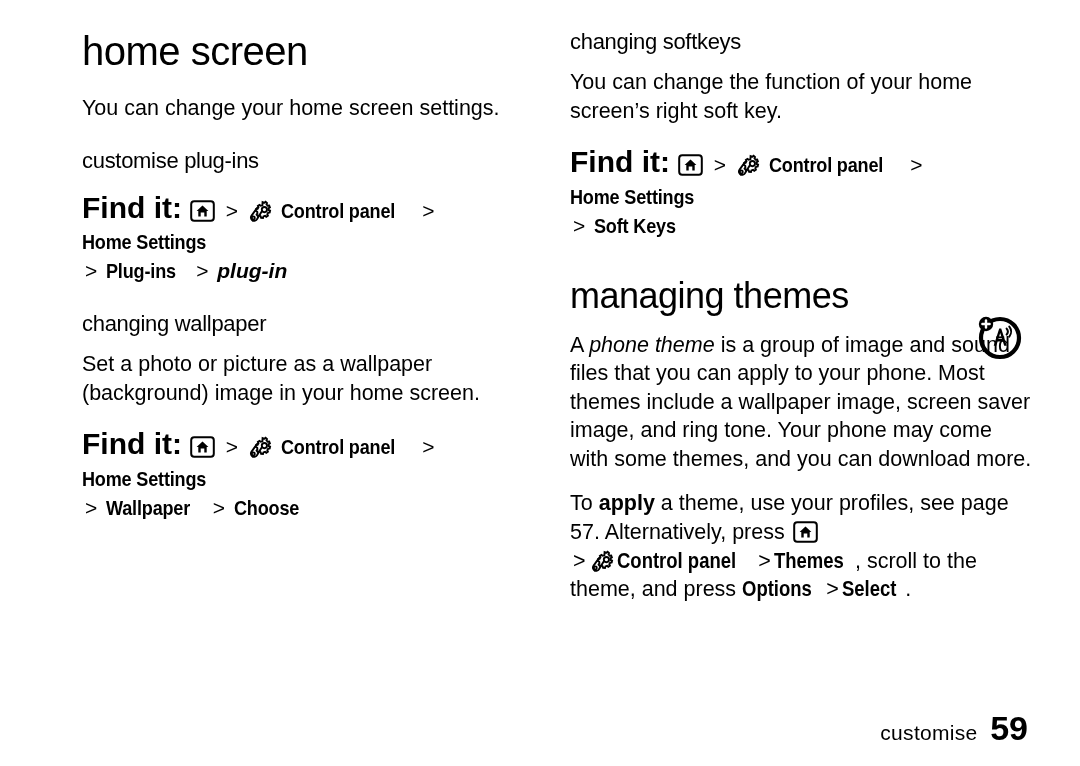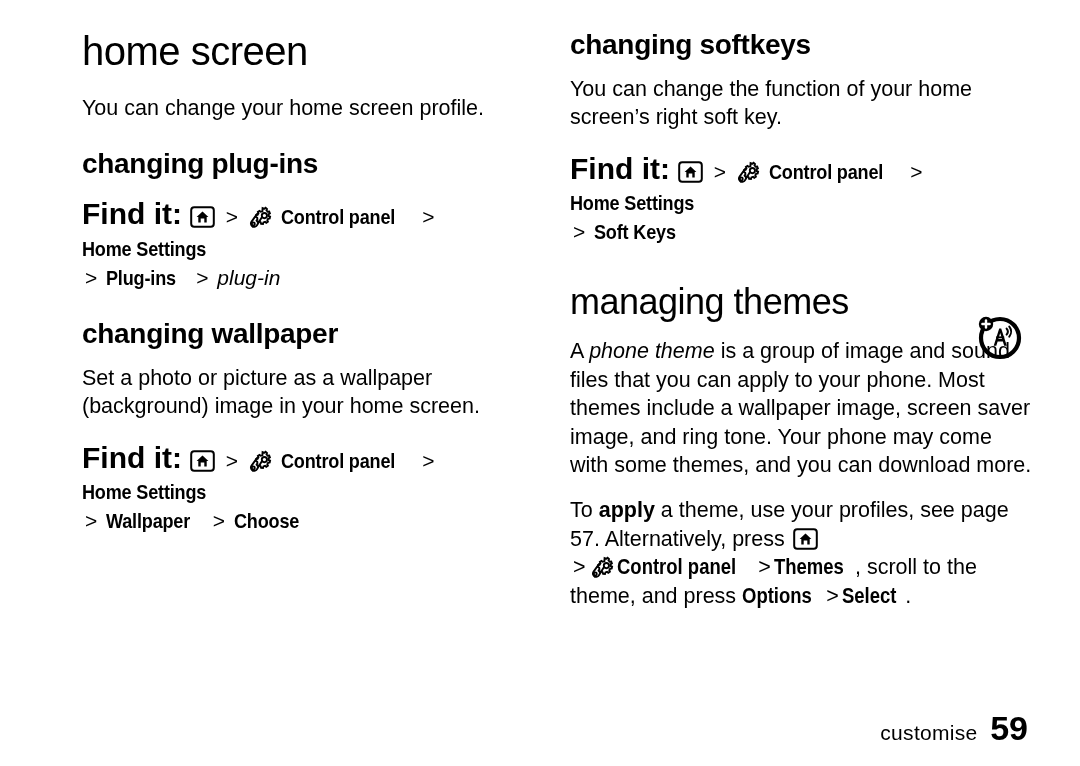--- a/index.html
+++ b/index.html
@@ -32,22 +32,22 @@
 
   h1.chapter-title {
     font-size: 40px;
     font-weight: 400;
     letter-spacing: -0.5px;
     margin: 0 0 22px 0;
     line-height: 1.05;
   }
 
   h2.section-title {
-    font-size: 28px;
-    font-weight: 700;
+    font-size: 22px;
+    font-weight: 400;
     letter-spacing: -0.3px;
     margin: 26px 0 14px 0;
     line-height: 1.1;
   }
   h2.section-title.first { margin-top: 0; }
 
   h2.big-title {
     font-size: 36px;
     font-weight: 400;
     letter-spacing: -0.5px;
@@ -78,21 +78,21 @@
     font-stretch: condensed;
     transform: scaleX(0.86);
     display: inline-block;
     transform-origin: left center;
     letter-spacing: -0.2px;
   }
   .sep {
     font-weight: 400;
     padding: 0 3px;
   }
-  .italic-term { font-style: italic; font-weight: 400; }
+  .italic-term { font-style: italic; font-weight: 700; }
   em.inline-em { font-style: italic; }
   strong.inline-b { font-weight: 700; text-align: center; }
   strong.navname-inline {
     font-weight: 700;
     font-stretch: condensed;
     display: inline-block;
     transform: scaleX(0.86);
     transform-origin: left center;
   }
 
@@ -146,23 +146,23 @@
 </style>
 </head>
 <body>
 
 <div class="page">
 
   <div class="col col-left">
 
     <h1 class="chapter-title">home screen</h1>
 
-    <p class="body-text">You can change your home screen profile.</p>
-
-    <h2 class="section-title">changing plug-ins</h2>
+    <p class="body-text">You can change your home screen settings.</p>
+
+    <h2 class="section-title">customise plug-ins</h2>
 
     <div class="findit">
       <span class="findit-label">Find it:</span>
       <span class="icon-home">
         <svg viewBox="0 0 25 22" width="25" height="22" aria-hidden="true">
           <rect x="1.2" y="1.2" width="22.6" height="19.6" rx="3" ry="3" fill="none" stroke="#000" stroke-width="2"></rect>
           <path d="M12.5 5.6 L18.4 11.1 L16.7 11.1 L16.7 16.6 L14.3 16.6 L14.3 12.4 L10.7 12.4 L10.7 16.6 L8.3 16.6 L8.3 11.1 L6.6 11.1 Z" fill="#000"></path>
         </svg>
       </span>
       <span class="sep">&gt;</span>

